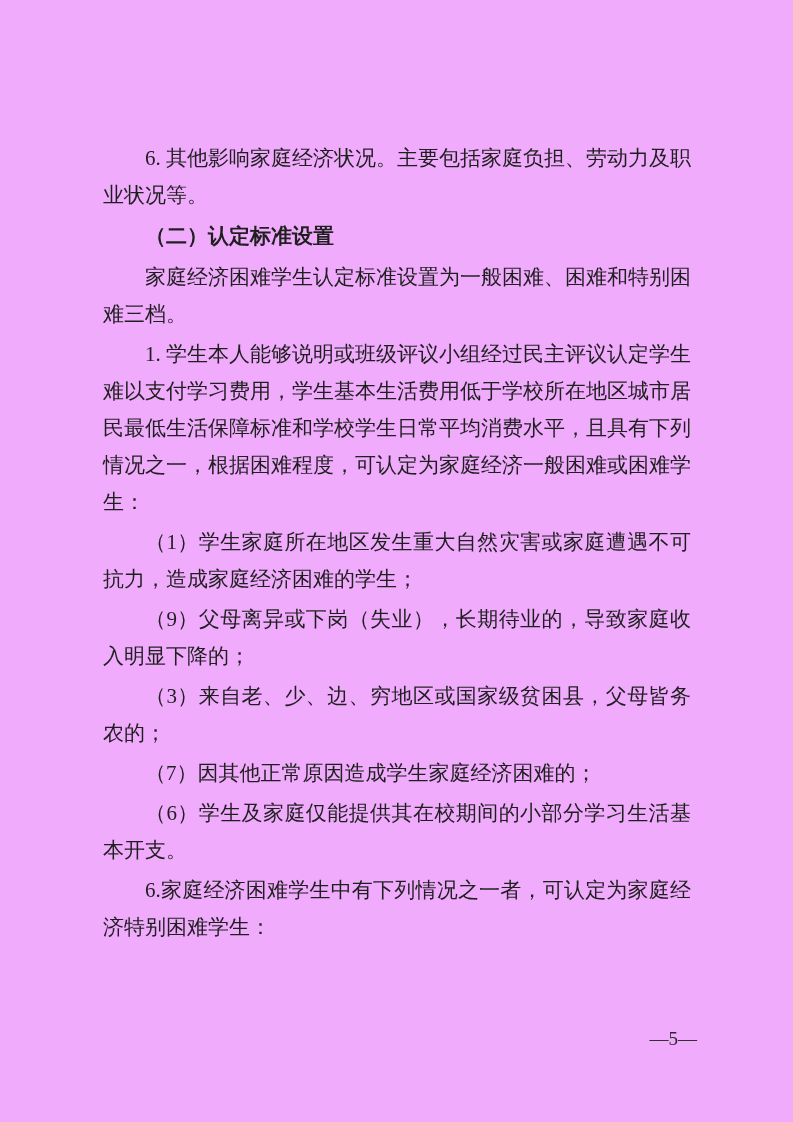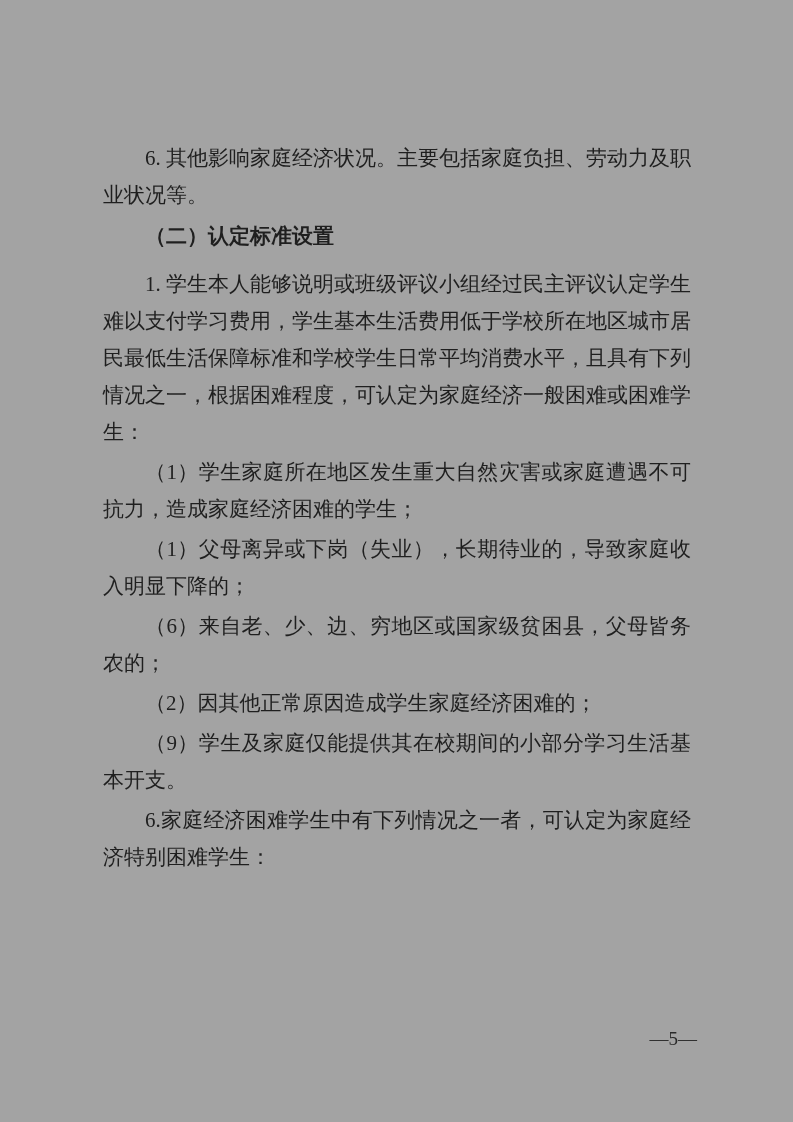--- a/index.html
+++ b/index.html
@@ -4,21 +4,21 @@
 <style>
   html, body {
     margin: 0;
     padding: 0;
     background: #ffffff;
   }
   .page {
     position: relative;
     width: 793px;
     height: 1122px;
-    background: #a3a3a3;
+    background: #f0abfc;
     overflow: hidden;
     font-family: "Liberation Serif", "DejaVu Serif", serif;
     color: #1f1f1f;
   }
   .content {
     position: absolute;
     left: 103px;
     top: 140px;
     width: 588px;
     font-size: 21px;
@@ -26,40 +26,41 @@
     text-align: justify;
     text-justify: inter-character;
   }
   .para {
     margin: 0 0 3px 0;
     text-indent: 2em;
   }
   .para.heading {
     font-weight: bold;
     margin-top: 4px;
-    margin-bottom: 11px;
+    margin-bottom: 4px;
   }
   .page-number {
     position: absolute;
     top: 1028px;
     right: 96px;
     font-size: 19px;
     color: #2a2a2a;
     letter-spacing: 0px;
   }
 </style>
 </head>
 <body>
 
 <div class="page">
   <div class="content" id="doc-body">
       <p class="para">6. 其他影响家庭经济状况。主要包括家庭负担、劳动力及职业状况等。</p>
       <p class="para heading">（二）认定标准设置</p>
+      <p class="para">家庭经济困难学生认定标准设置为一般困难、困难和特别困难三档。</p>
       <p class="para">1. 学生本人能够说明或班级评议小组经过民主评议认定学生难以支付学习费用，学生基本生活费用低于学校所在地区城市居民最低生活保障标准和学校学生日常平均消费水平，且具有下列情况之一，根据困难程度，可认定为家庭经济一般困难或困难学生：</p>
       <p class="para">（1）学生家庭所在地区发生重大自然灾害或家庭遭遇不可抗力，造成家庭经济困难的学生；</p>
-      <p class="para">（1）父母离异或下岗（失业），长期待业的，导致家庭收入明显下降的；</p>
-      <p class="para">（6）来自老、少、边、穷地区或国家级贫困县，父母皆务农的；</p>
-      <p class="para">（2）因其他正常原因造成学生家庭经济困难的；</p>
-      <p class="para">（9）学生及家庭仅能提供其在校期间的小部分学习生活基本开支。</p>
+      <p class="para">（9）父母离异或下岗（失业），长期待业的，导致家庭收入明显下降的；</p>
+      <p class="para">（3）来自老、少、边、穷地区或国家级贫困县，父母皆务农的；</p>
+      <p class="para">（7）因其他正常原因造成学生家庭经济困难的；</p>
+      <p class="para">（6）学生及家庭仅能提供其在校期间的小部分学习生活基本开支。</p>
       <p class="para">6.家庭经济困难学生中有下列情况之一者，可认定为家庭经济特别困难学生：</p>
     </div>
   <div class="page-number">—5—</div>
 </div>
 
 </body></html>

